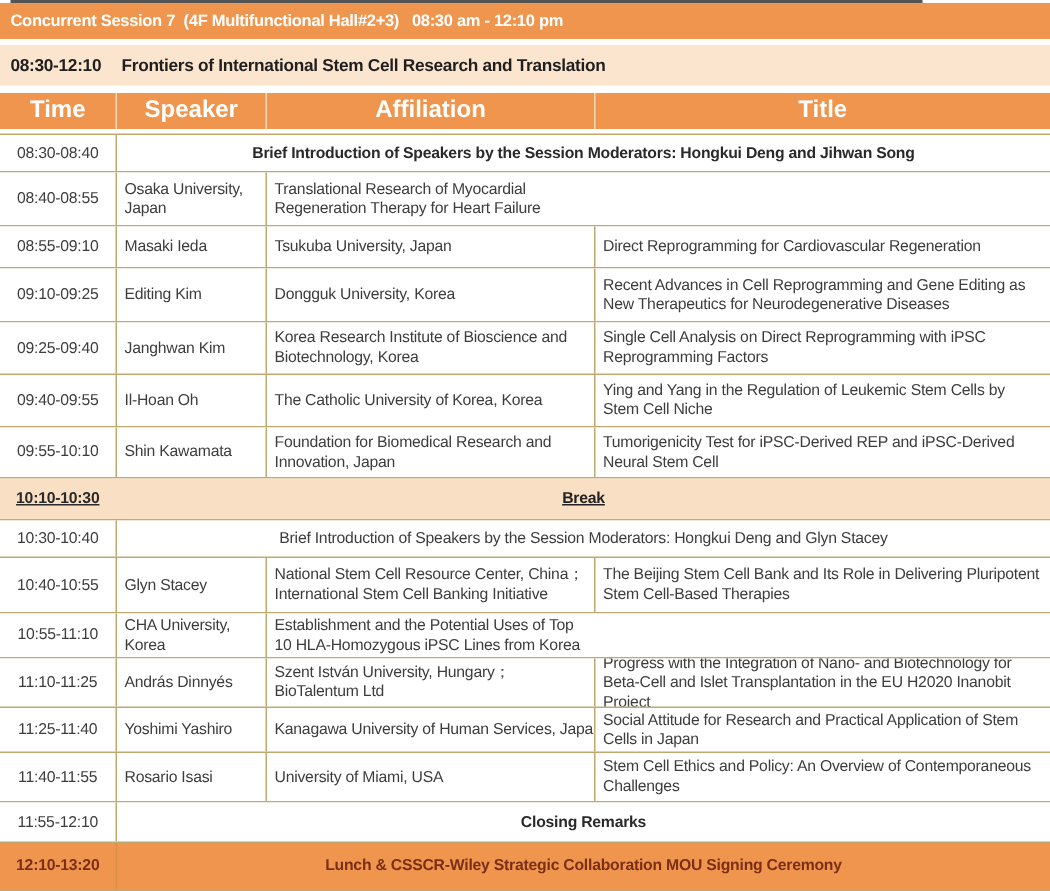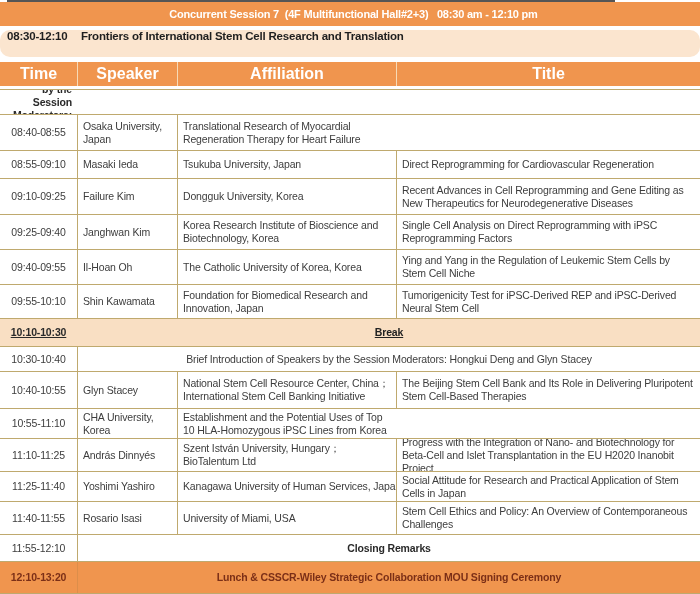--- a/index.html
+++ b/index.html
@@ -9,26 +9,26 @@
     background:#ffffff;
     font-family:"Liberation Sans", sans-serif;
     color:#3d3d3d;
     overflow:hidden;
   }
   .topstrip { position:absolute; top:0; left:7px; width:608px; height:2px; background:#555555; }
 
   .bar1 {
     margin-top:2px; height:24px; background:#F0954E;
     color:#ffffff; font-weight:bold; font-size:11px; letter-spacing:-0.2px;
-    display:flex; align-items:center; padding-left:7px; white-space:pre;justify-content:center;
+    display:flex; align-items:center; padding-left:7px; white-space:pre;
   }
   .session {
     margin-top:4px; height:27px; background:#FBE5CF;
-    display:flex; align-items:flex-start;
-    font-weight:bold; font-size:11.5px; color:#1f1f1f; letter-spacing:-0.2px;border-radius:10px;
+    display:flex; align-items:center;
+    font-weight:bold; font-size:11.5px; color:#1f1f1f; letter-spacing:-0.2px;
   }
   .session .stime { width:81px; padding-left:7px; box-sizing:border-box; flex:none; }
 
   .thead {
     margin-top:5px; height:24px; background:#F0954E;
     display:grid; grid-template-columns:78px 100px 219px 1fr;
   }
   .hc {
     color:#ffffff; font-weight:bold; font-size:16px;
     display:flex; align-items:center; justify-content:center;
@@ -80,39 +80,40 @@
   <div class="thead">
     <div class="hc">Time</div>
     <div class="hc">Speaker</div>
     <div class="hc">Affiliation</div>
     <div class="hc">Title</div>
   </div>
 
   <div class="tbody">
 
     <div class="r span2" style="height:25px">
+      <div class="c time">08:30-08:40</div>
       <div class="c span-text bold">Brief Introduction of Speakers by the Session Moderators: Hongkui Deng and Jihwan Song</div>
     </div>
 
     <div class="r" style="height:36px">
       <div class="c time">08:40-08:55</div>
       <div class="c af">Osaka University, Japan</div>
       <div class="c ti">Translational Research of Myocardial Regeneration Therapy for Heart Failure</div>
     </div>
 
     <div class="r" style="height:28px">
       <div class="c time">08:55-09:10</div>
       <div class="c sp">Masaki Ieda</div>
       <div class="c af">Tsukuba University, Japan</div>
       <div class="c ti">Direct Reprogramming for Cardiovascular Regeneration</div>
     </div>
 
     <div class="r" style="height:36px">
       <div class="c time">09:10-09:25</div>
-      <div class="c sp">Failure Kim</div>
+      <div class="c sp">Editing Kim</div>
       <div class="c af">Dongguk University, Korea</div>
       <div class="c ti">Recent Advances in Cell Reprogramming and Gene Editing as New Therapeutics for Neurodegenerative Diseases</div>
     </div>
 
     <div class="r" style="height:35px">
       <div class="c time">09:25-09:40</div>
       <div class="c sp">Janghwan Kim</div>
       <div class="c af pre">Korea Research Institute of Bioscience and
 Biotechnology, Korea</div>
       <div class="c ti">Single Cell Analysis on Direct Reprogramming with iPSC Reprogramming Factors</div>

